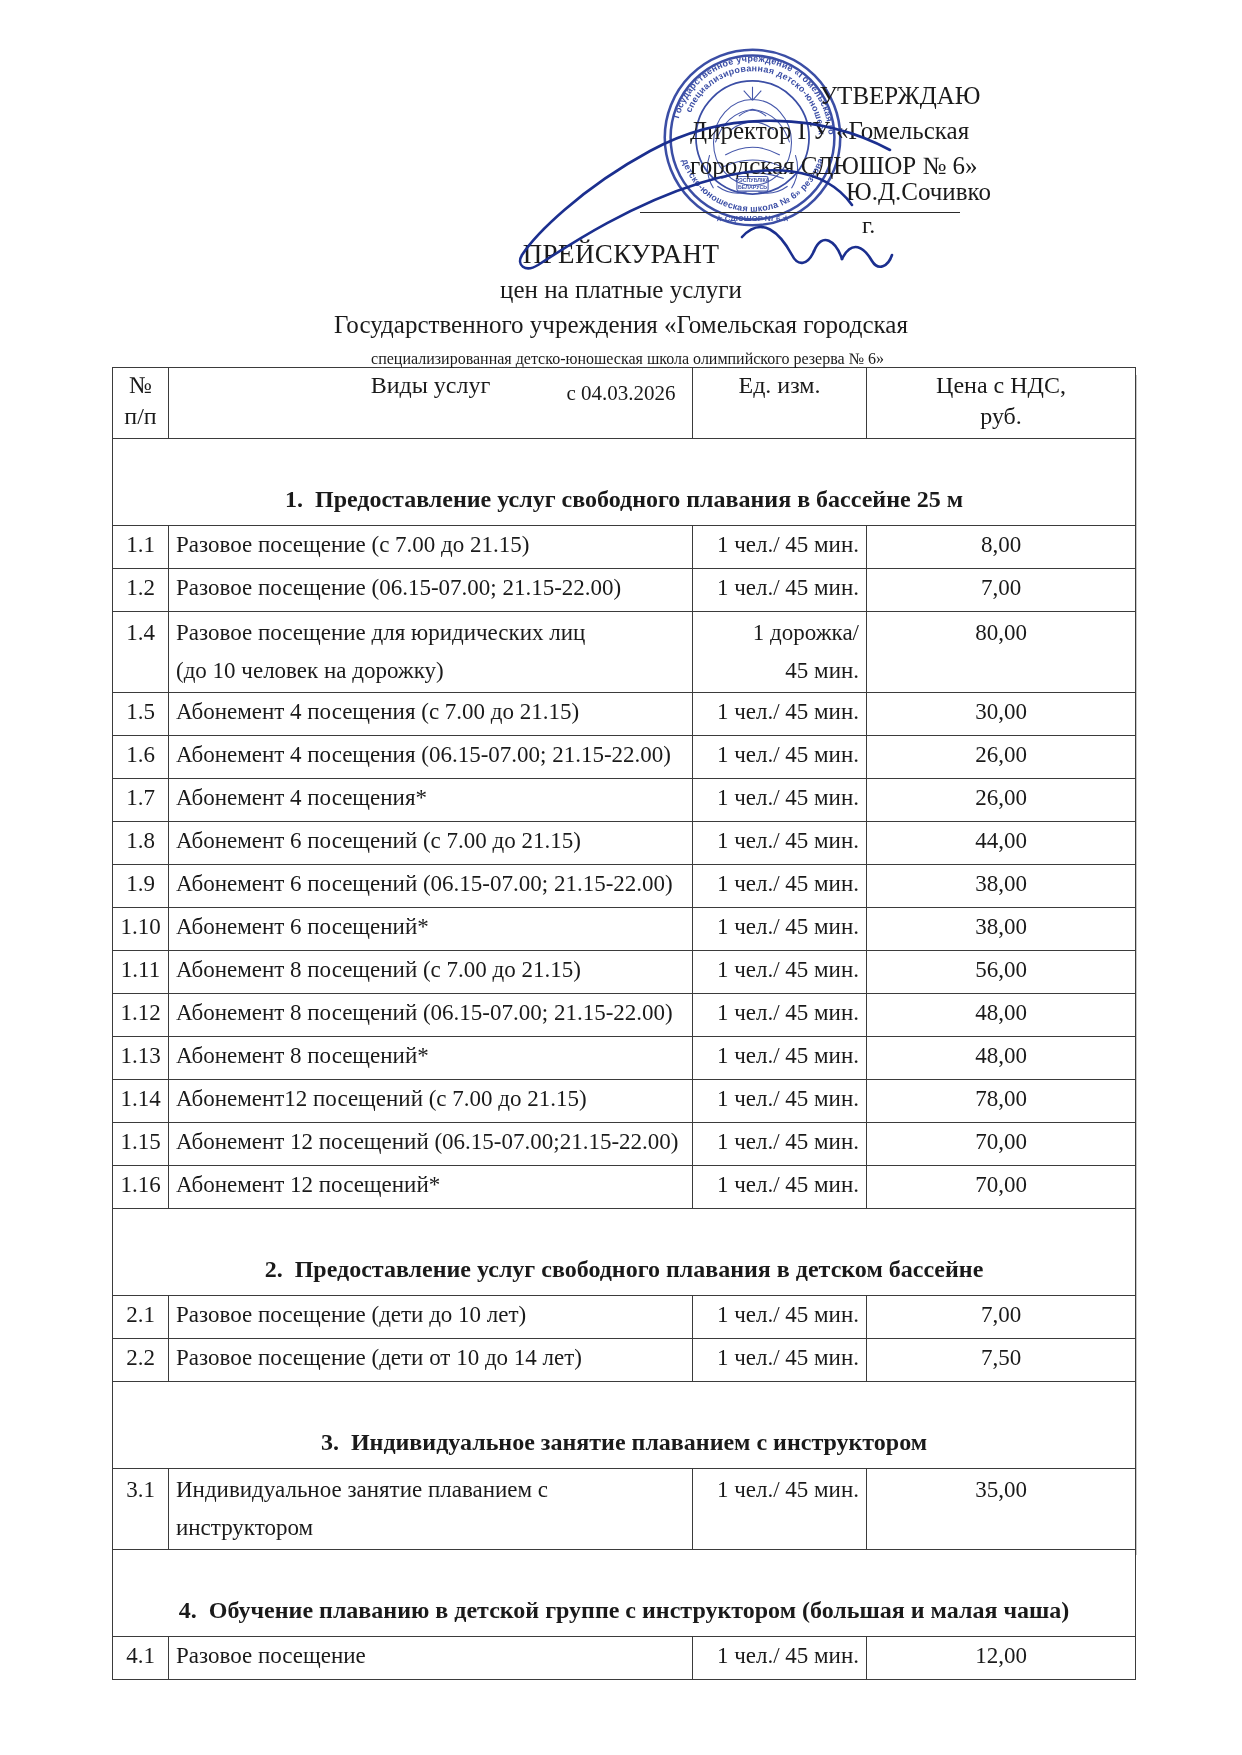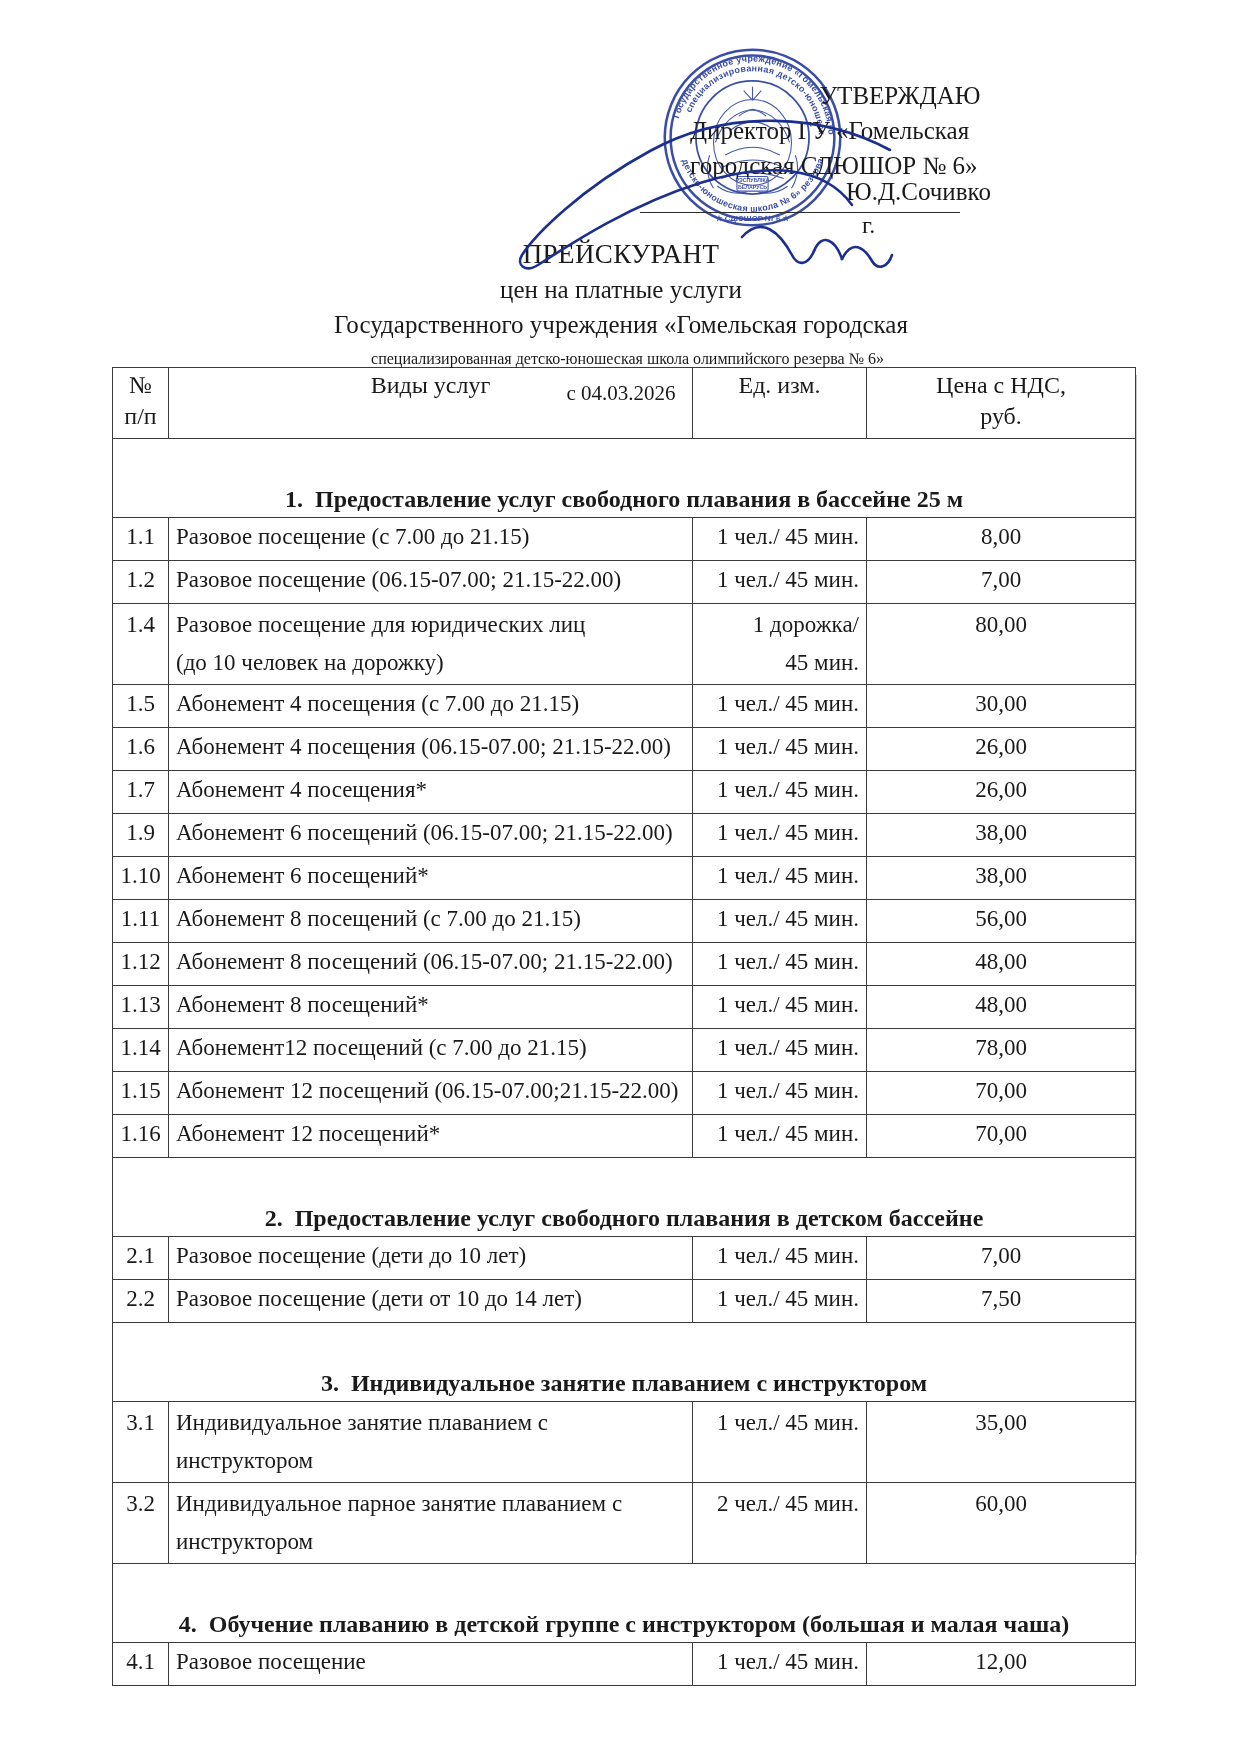--- a/index.html
+++ b/index.html
@@ -99,21 +99,21 @@
 
   tr.row td{height:38px;line-height:34px;}
   tr.row-tall td{height:76px;line-height:38px;}
 
   tr.section td{
     height:72px;
     text-align:center;
     font-weight:bold;
     font-size:24px;
     vertical-align:bottom;
-    padding-bottom:4px;
+    padding-bottom:12px;
   }
   tr.section td .secnum{margin-right:12px;}
   .sec-inner{display:inline-block;}
 
   .edge-line{
     position:absolute;left:1136px;top:375px;
     width:1px;height:1180px;
     background:#c8c8c8;
     z-index:1;
   }
@@ -246,20 +246,26 @@
           <td class="unit"><span>1 чел./ 45 мин.</span></td>
           <td class="price"><span>26,00</span></td>
         </tr>
         <tr class="row">
           <td class="num"><span>1.7</span></td>
           <td class="serv"><span>Абонемент 4 посещения*</span></td>
           <td class="unit"><span>1 чел./ 45 мин.</span></td>
           <td class="price"><span>26,00</span></td>
         </tr>
         <tr class="row">
+          <td class="num"><span>1.8</span></td>
+          <td class="serv"><span>Абонемент  6 посещений  (с 7.00 до 21.15)</span></td>
+          <td class="unit"><span>1 чел./ 45 мин.</span></td>
+          <td class="price"><span>44,00</span></td>
+        </tr>
+        <tr class="row">
           <td class="num"><span>1.9</span></td>
           <td class="serv"><span>Абонемент 6 посещений (06.15-07.00; 21.15-22.00)</span></td>
           <td class="unit"><span>1 чел./ 45 мин.</span></td>
           <td class="price"><span>38,00</span></td>
         </tr>
         <tr class="row">
           <td class="num"><span>1.10</span></td>
           <td class="serv"><span>Абонемент 6 посещений*</span></td>
           <td class="unit"><span>1 чел./ 45 мин.</span></td>
           <td class="price"><span>38,00</span></td>
@@ -317,26 +323,20 @@
         </tr>
         <tr class="section">
           <td colspan="4"><span class="sec-inner"><span class="secnum">3.</span><span>Индивидуальное занятие плаванием с инструктором</span></span></td>
         </tr>
         <tr class="row row-tall">
           <td class="num"><span>3.1</span></td>
           <td class="serv"><span>Индивидуальное занятие плаванием  с</span><br><span>инструктором</span></td>
           <td class="unit"><span>1 чел./ 45 мин.</span></td>
           <td class="price"><span>35,00</span></td>
         </tr>
-        <tr class="row row-tall">
-          <td class="num"><span>3.2</span></td>
-          <td class="serv"><span>Индивидуальное парное занятие плаванием  с</span><br><span>инструктором</span></td>
-          <td class="unit"><span>2 чел./ 45 мин.</span></td>
-          <td class="price"><span>60,00</span></td>
-        </tr>
         <tr class="section">
           <td colspan="4"><span class="sec-inner"><span class="secnum">4.</span><span>Обучение плаванию в детской группе с инструктором (большая и малая чаша)</span></span></td>
         </tr>
         <tr class="row">
           <td class="num"><span>4.1</span></td>
           <td class="serv"><span>Разовое посещение</span></td>
           <td class="unit"><span>1 чел./ 45 мин.</span></td>
           <td class="price"><span>12,00</span></td>
         </tr>
       </tbody>

